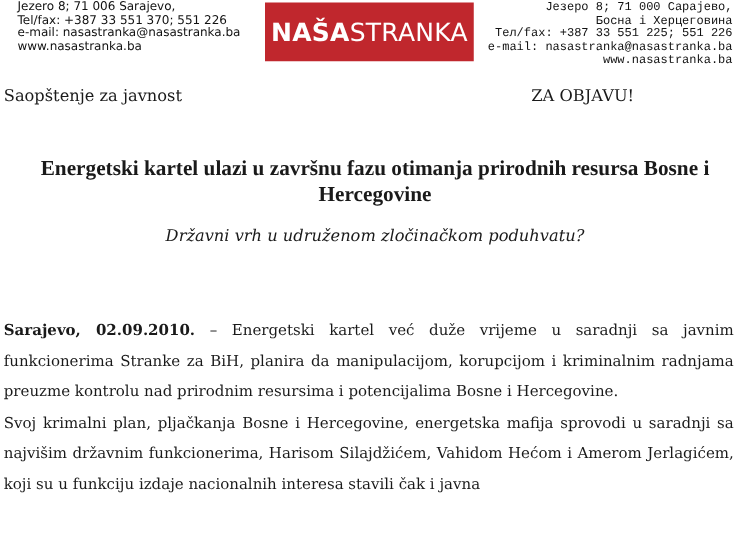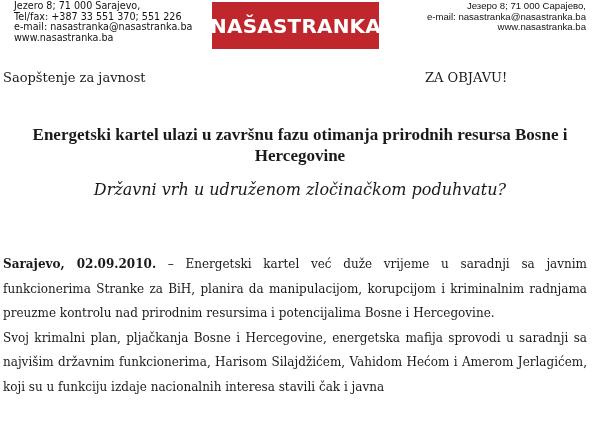--- a/index.html
+++ b/index.html
@@ -1,48 +1,50 @@
 <!DOCTYPE html>
 <html><head>
 <meta charset="utf-8">
 <style>
   html, body { margin: 0; padding: 0; background: #ffffff; }
   body { width: 600px; height: 433px; overflow: hidden; position: relative; color: #1a1a1a; }
   .hdr-left { position: absolute; left: 14px; top: 1px; font-family: "DejaVu Sans", sans-serif; font-size: 9.6px; line-height: 10.6px; color: #111; }
-  .hdr-right { position: absolute; right: 14px; top: 1px; font-family: Liberation Sans, sans-serif; font-size: 9.6px; line-height: 10.6px; color: #111; text-align: right; }
+  .hdr-right { position: absolute; right: 14px; top: 1px; font-family: Liberation Mono, monospace; font-size: 9.6px; line-height: 10.6px; color: #111; text-align: right; }
   .hdr-line { display: block; white-space: nowrap; }
   .logo { position: absolute; left: 212px; top: 2px; width: 167px; height: 47px; background: #c0272d; display: flex; align-items: center; justify-content: center; }
   .logo-text { font-family: "DejaVu Sans", sans-serif; color: #ffffff; font-size: 20px; letter-spacing: 0.2px; white-space: nowrap; }
   .logo-bold { font-weight: bold; }
-  .logo-light { font-weight: bold; }
+  .logo-light { font-weight: normal; }
   .meta-row { position: absolute; top: 70px; left: 3px; right: 0; font-family: "DejaVu Serif", serif; font-size: 13px; }
   .meta-left { position: absolute; left: 0; }
   .meta-right { position: absolute; left: 422px; }
   .title { position: absolute; top: 124px; left: 20px; width: 560px; text-align: center; font-family: "Liberation Serif", serif; font-weight: bold; font-size: 17px; line-height: 21px; }
-  .subtitle { position: absolute; top: 181px; left: 20px; width: 560px; text-align: center; font-family: "DejaVu Serif", serif; font-style: italic; font-size: 16px; line-height: 18px; }
+  .subtitle { position: absolute; top: 181px; left: 20px; width: 560px; text-align: center; font-family: "DejaVu Serif", serif; font-style: italic; font-size: 13px; line-height: 18px; }
   .body-text { position: absolute; top: 252px; left: 3px; width: 584px; font-family: "DejaVu Serif", serif; font-size: 12px; line-height: 24.6px; text-align: justify; }
   .para { margin: 0; }
   .dateline { font-weight: bold; }
 </style>
 </head>
 <body>
 
 <div class="hdr-left">
-  <span class="hdr-line">Jezero 8; 71 000 Sarajevo,</span>
+  <span class="hdr-line">Jezero 8; 71 006 Sarajevo,</span>
   <span class="hdr-line">Tel/fax: +387 33 551 370; 551 226</span>
   <span class="hdr-line">e-mail: nasastranka@nasastranka.ba</span>
   <span class="hdr-line">www.nasastranka.ba</span>
 </div>
 
 <div class="logo">
   <span class="logo-text"><span class="logo-bold">NAŠA</span><span class="logo-light">STRANKA</span></span>
 </div>
 
 <div class="hdr-right">
   <span class="hdr-line">Језеро 8; 71 000 Сарајево,</span>
+  <span class="hdr-line">Босна і Херцеговина</span>
+  <span class="hdr-line">Тел/fax: +387 33 551 225; 551 226</span>
   <span class="hdr-line">e-mail: nasastranka@nasastranka.ba</span>
   <span class="hdr-line">www.nasastranka.ba</span>
 </div>
 
 <div class="meta-row">
   <span class="meta-left">Saopštenje za javnost</span>
   <span class="meta-right">ZA OBJAVU!</span>
 </div>
 
 <div class="title">Energetski kartel ulazi u završnu fazu otimanja prirodnih resursa Bosne i Hercegovine</div>

